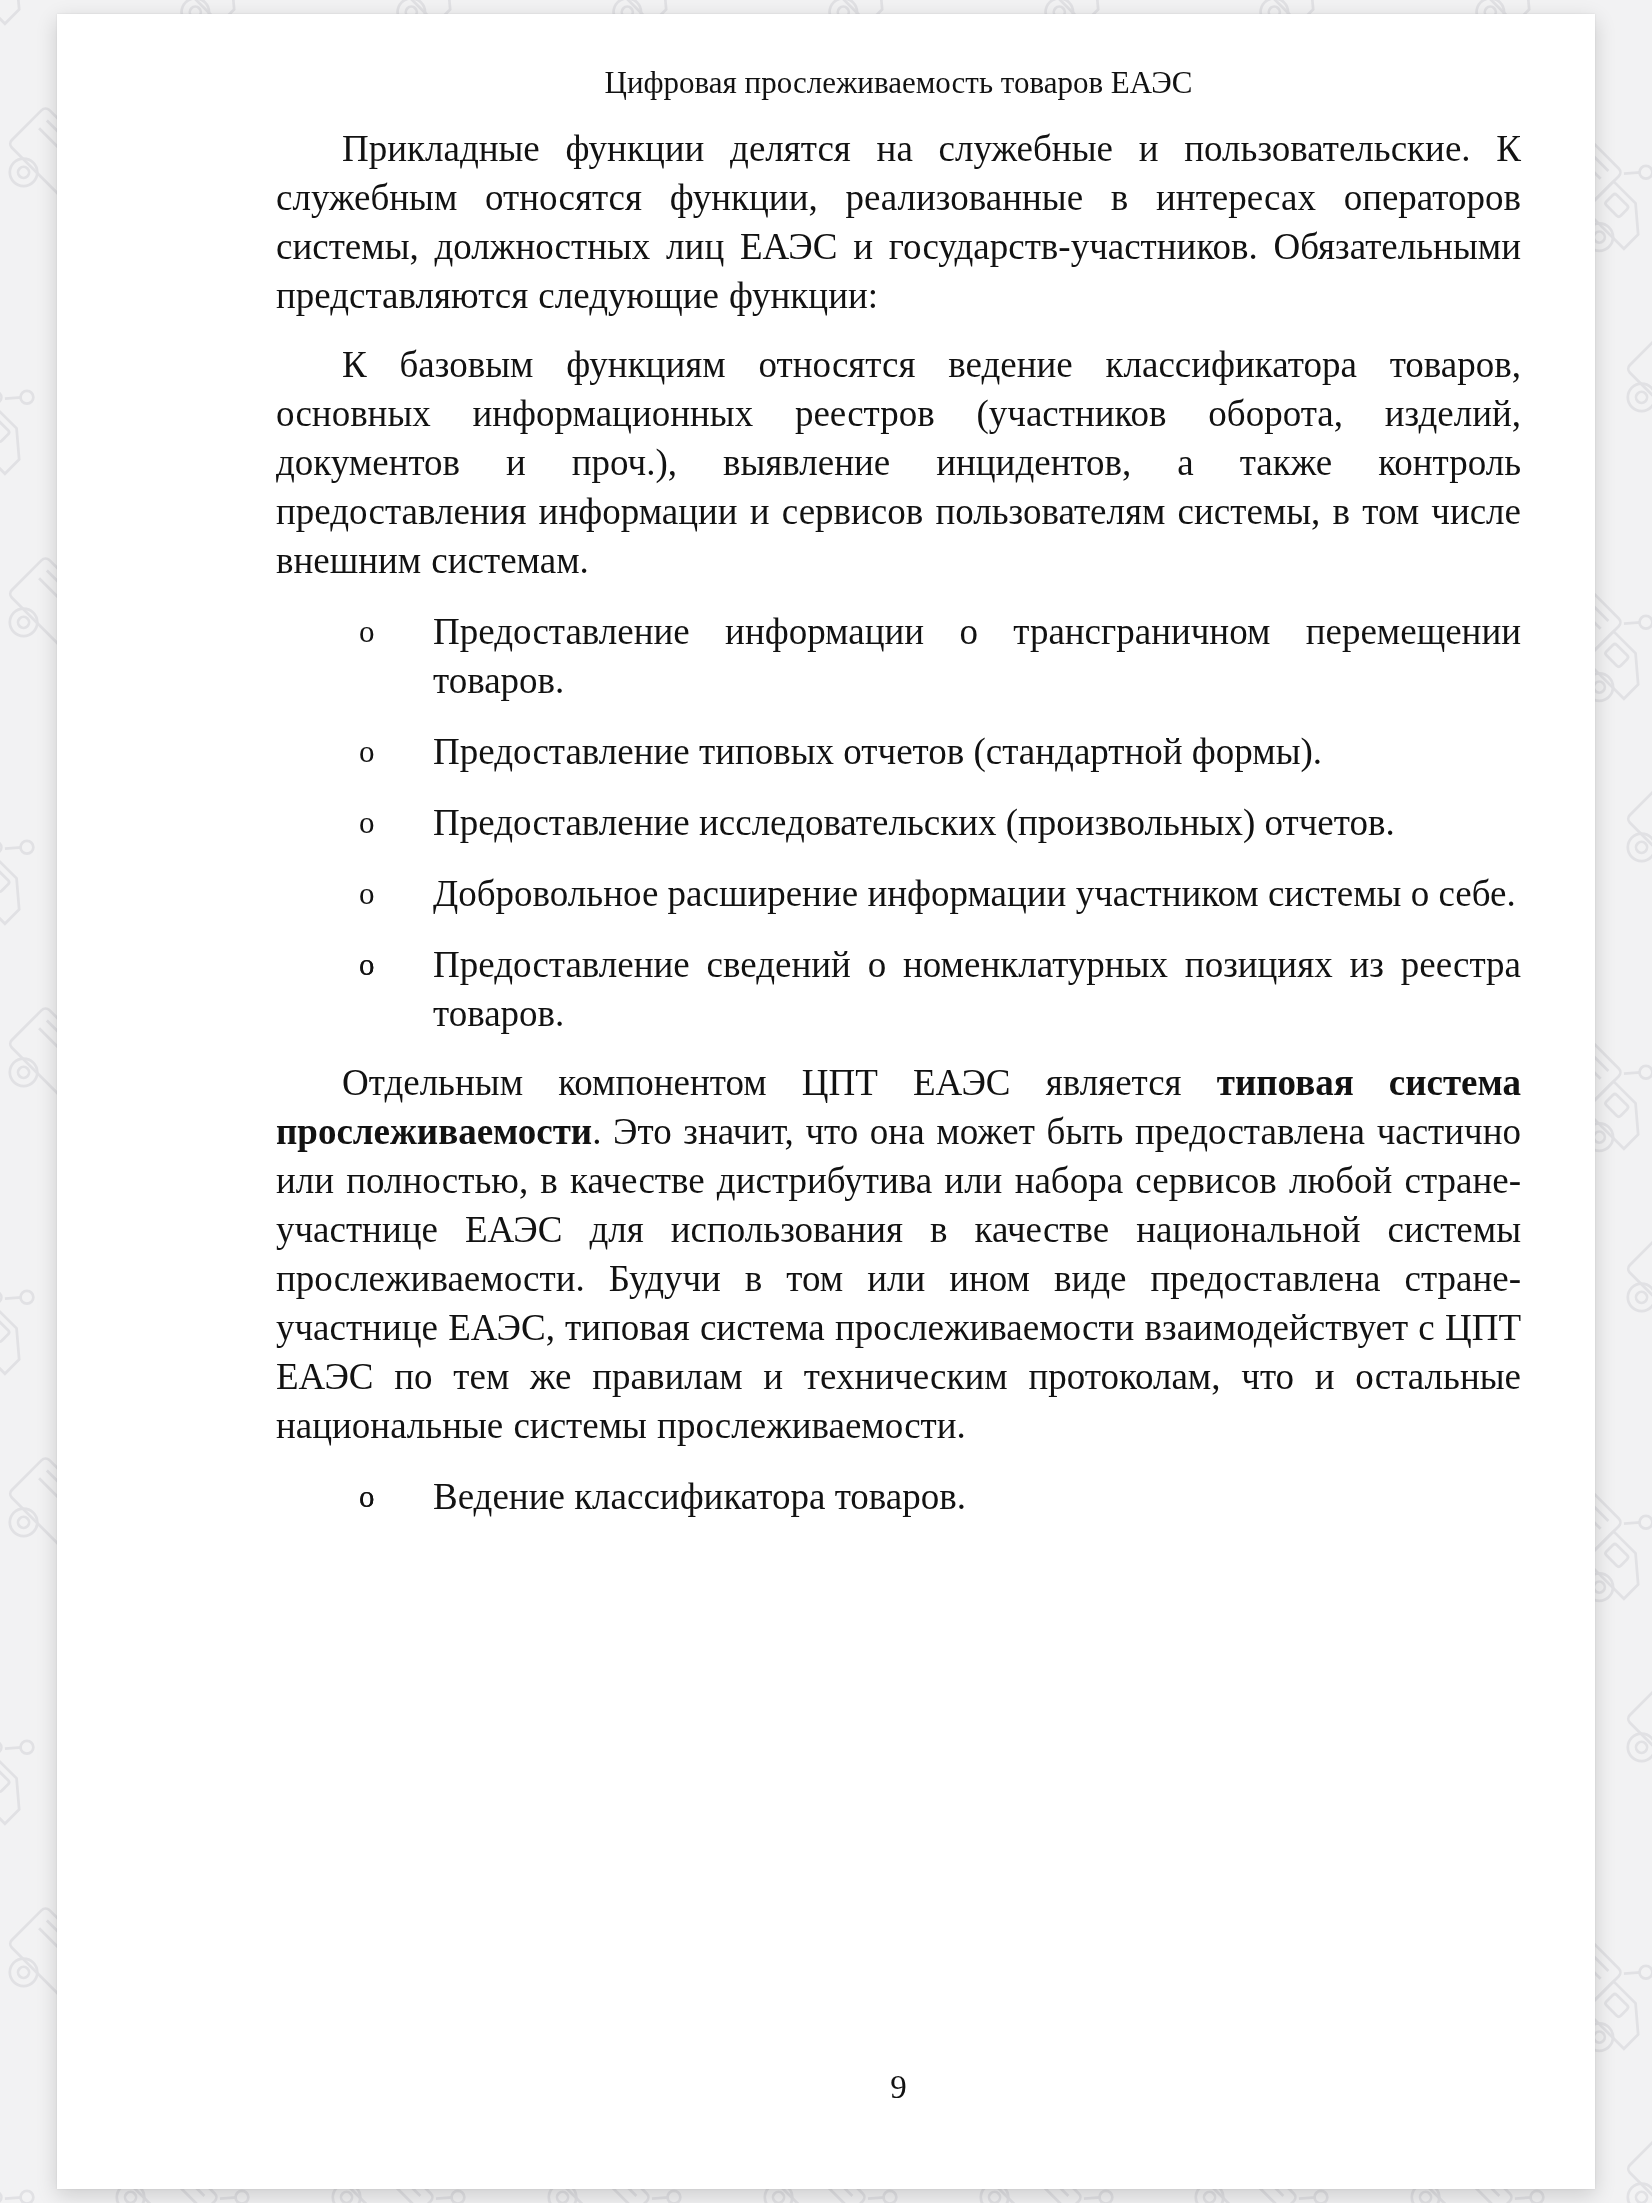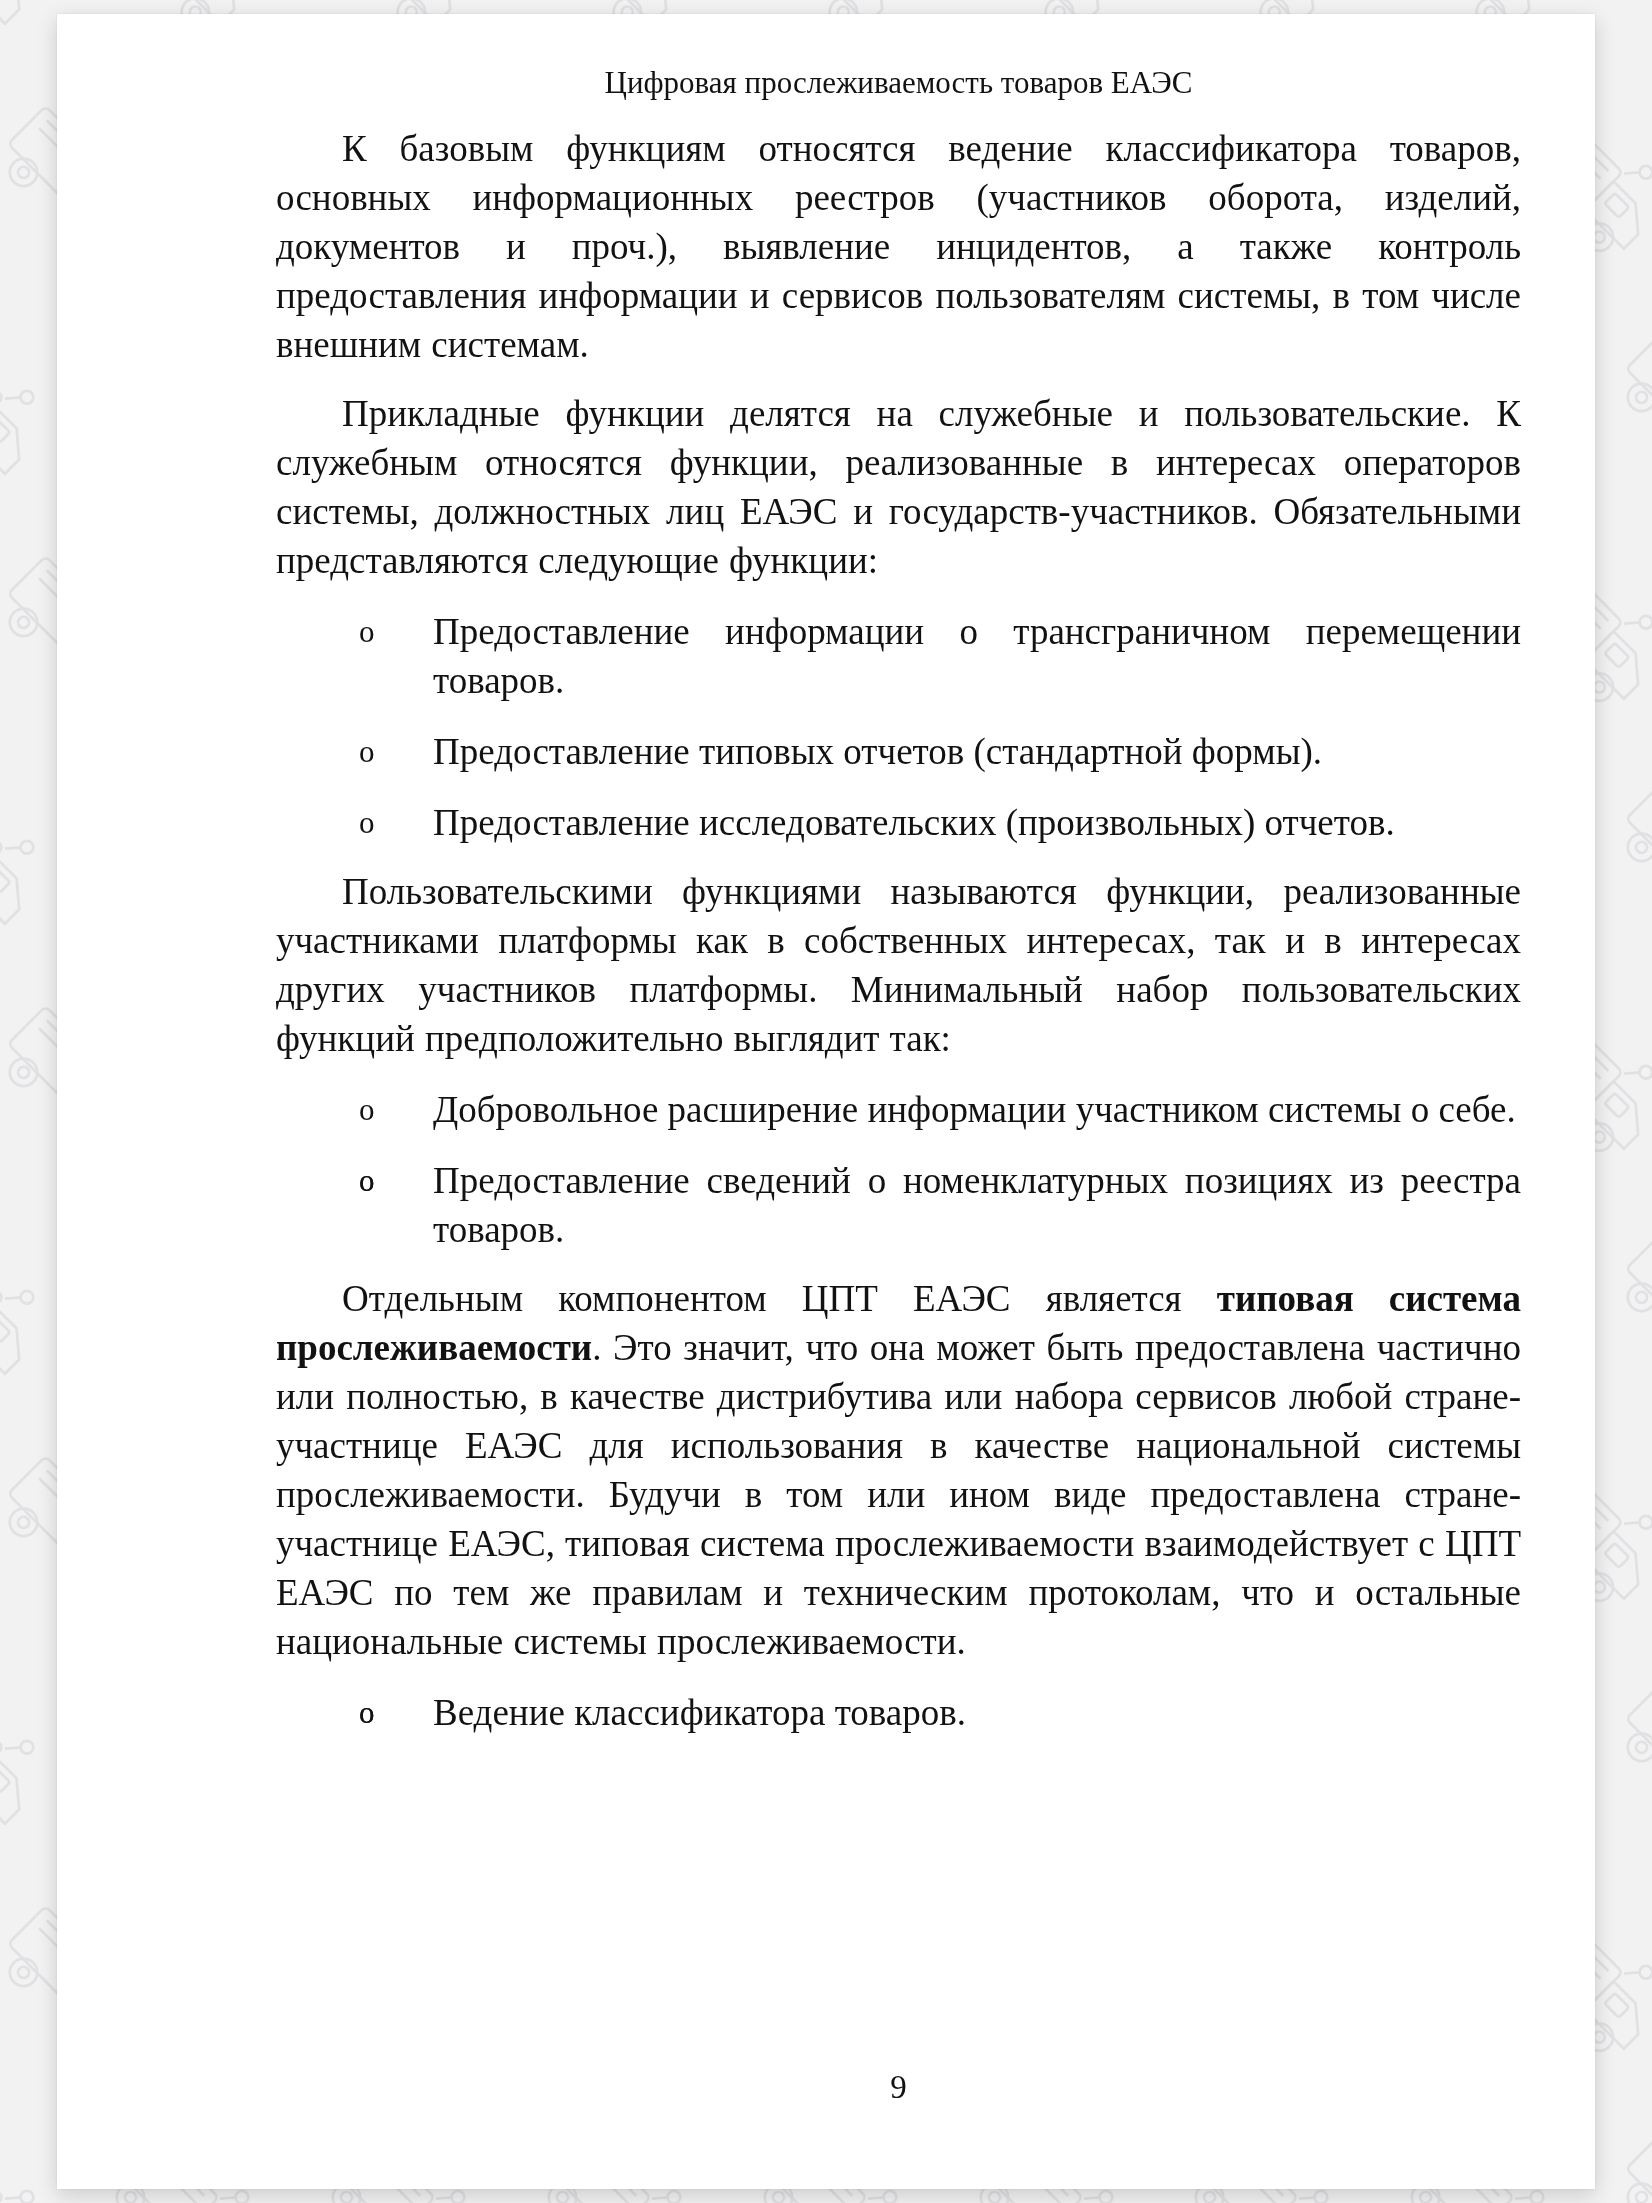--- a/index.html
+++ b/index.html
@@ -1205,40 +1205,39 @@
           <path d="M20 40 h78 M20 52 h78"></path>
           <path d="M112 30 l12 -14"></path>
           <circle cx="128" cy="12" r="7"></circle>
         </svg></div>
     </div>
 
   <div class="sheet">
 
     <div class="running-header">Цифровая прослеживаемость товаров ЕАЭС</div>
 
+    <div class="para">Прикладные функции делятся на служебные и пользовательские. К служебным относятся функции, реализованные в интересах операторов системы, должностных лиц ЕАЭС и государств-участников. Обязательными представляются следующие функции:</div>
+
     <div class="para">К базовым функциям относятся ведение классификатора товаров, основных информационных реестров (участников оборота, изделий, документов и проч.), выявление инцидентов, а также контроль предоставления информации и сервисов пользователям системы, в том числе внешним системам.</div>
-
-    <div class="para">Прикладные функции делятся на служебные и пользовательские. К служебным относятся функции, реализованные в интересах операторов системы, должностных лиц ЕАЭС и государств-участников. Обязательными представляются следующие функции:</div>
 
     <div class="blist">
       <div class="li">
         <span class="bullet">o</span>
         <span>Предоставление информации о трансграничном перемещении товаров.</span>
       </div>
       <div class="li">
         <span class="bullet">o</span>
         <span>Предоставление типовых отчетов (стандартной формы).</span>
       </div>
       <div class="li">
         <span class="bullet">o</span>
         <span>Предоставление исследовательских (произвольных) отчетов.</span>
       </div>
     </div>
 
-    <div class="para">Пользовательскими функциями называются функции, реализованные участниками платформы как в собственных интересах, так и в интересах других участников платформы. Минимальный набор пользовательских функций предположительно выглядит так:</div>
 
     <div class="blist">
       <div class="li">
         <span class="bullet">o</span>
         <span>Добровольное расширение информации участником системы о себе.</span>
       </div>
       <div class="li">
         <span class="bullet">o</span>
       </div>
       <div class="li">

